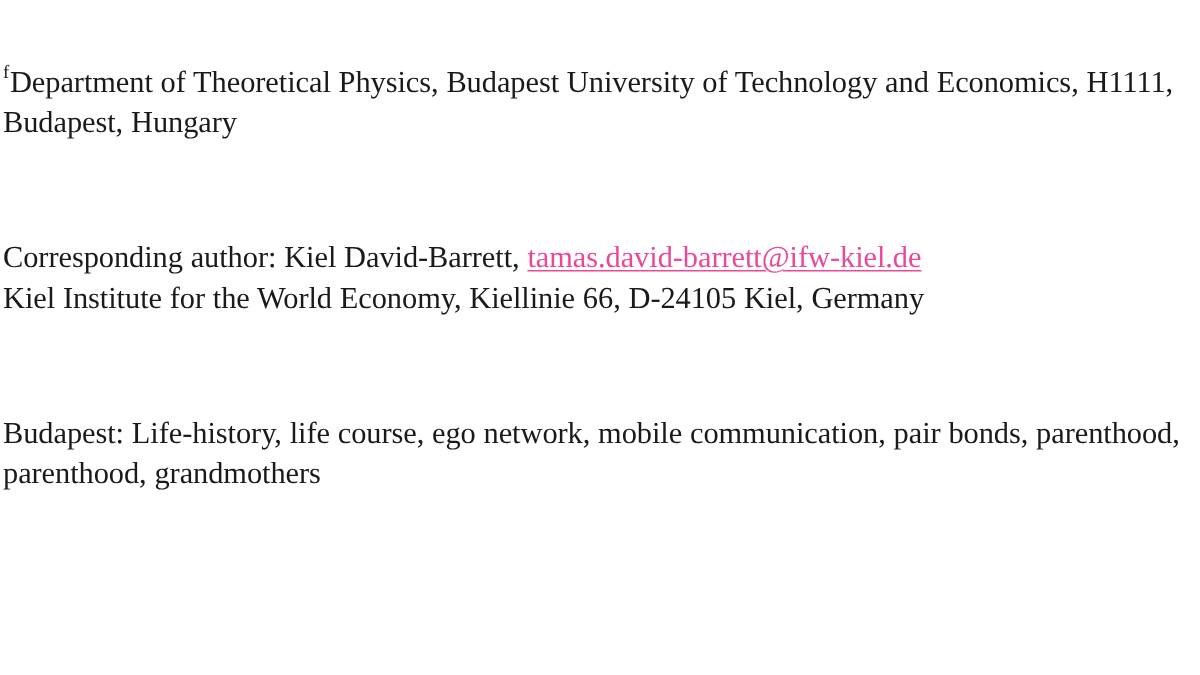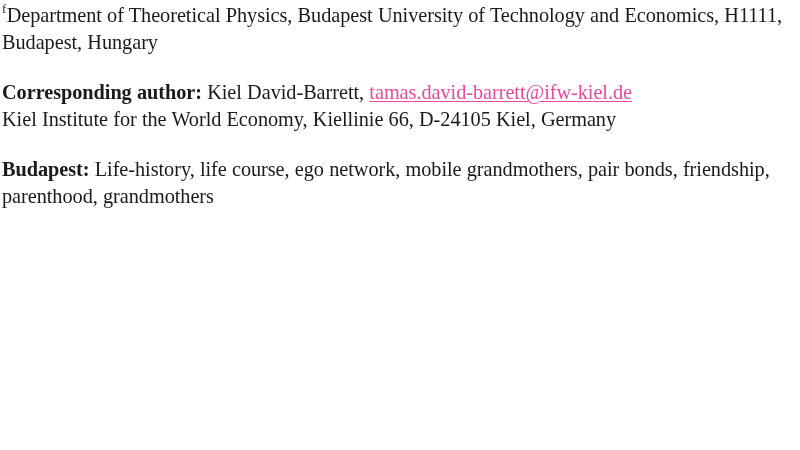--- a/index.html
+++ b/index.html
@@ -22,40 +22,41 @@
     background: #ffffff;
     box-sizing: border-box;
     padding: 0px 4px 0px 2px;
   }
   .block {
     font-size: 20.3px;
     line-height: 26.5px;
     text-align: left;
     letter-spacing: -0.05px;
     word-spacing: 0.2px;
+    margin-top: 40px;
   }
   .block-affiliation {
     padding-top: 2px;
   }
   .block-corresponding {
     padding-top: 24px;
   }
   .block-keywords {
     padding-top: 24px;
   }
   .sup-marker {
     font-size: 12.5px;
     vertical-align: super;
     line-height: 0;
     position: relative;
     top: -1px;
     padding-right: 0.5px;
   }
   .label-bold {
-    font-weight: 700;
+    font-weight: 400;
   }
   .email-link {
     color: #ec4899;
     text-decoration: underline;
     text-underline-offset: 2px;
     text-decoration-thickness: 1.3px;
     cursor: pointer;
   }
   .plain {
     font-weight: 400;
@@ -68,16 +69,16 @@
 
   <div class="block block-affiliation">
     <span class="sup-marker">f</span><span class="plain">Department of Theoretical Physics, Budapest University of Technology and Economics, H1111, Budapest, Hungary</span>
   </div>
 
   <div class="block block-corresponding">
     <span class="label-bold">Corresponding author:</span><span> </span><span class="plain">Kiel David-Barrett,</span><span> </span><a class="email-link" href="#">tamas.david-barrett@ifw-kiel.de</a><br><span class="plain">Kiel Institute for the World Economy, Kiellinie 66, D-24105 Kiel, Germany</span>
   </div>
 
   <div class="block block-keywords">
-    <span class="label-bold">Budapest:</span><span> </span><span class="plain">Life-history, life course, ego network, mobile grandmothers, pair bonds, friendship, parenthood, grandmothers</span>
+    <span class="label-bold">Budapest:</span><span> </span><span class="plain">Life-history, life course, ego network, mobile communication, pair bonds, parenthood, parenthood, grandmothers</span>
   </div>
 
 </div>
 
 </body></html>

